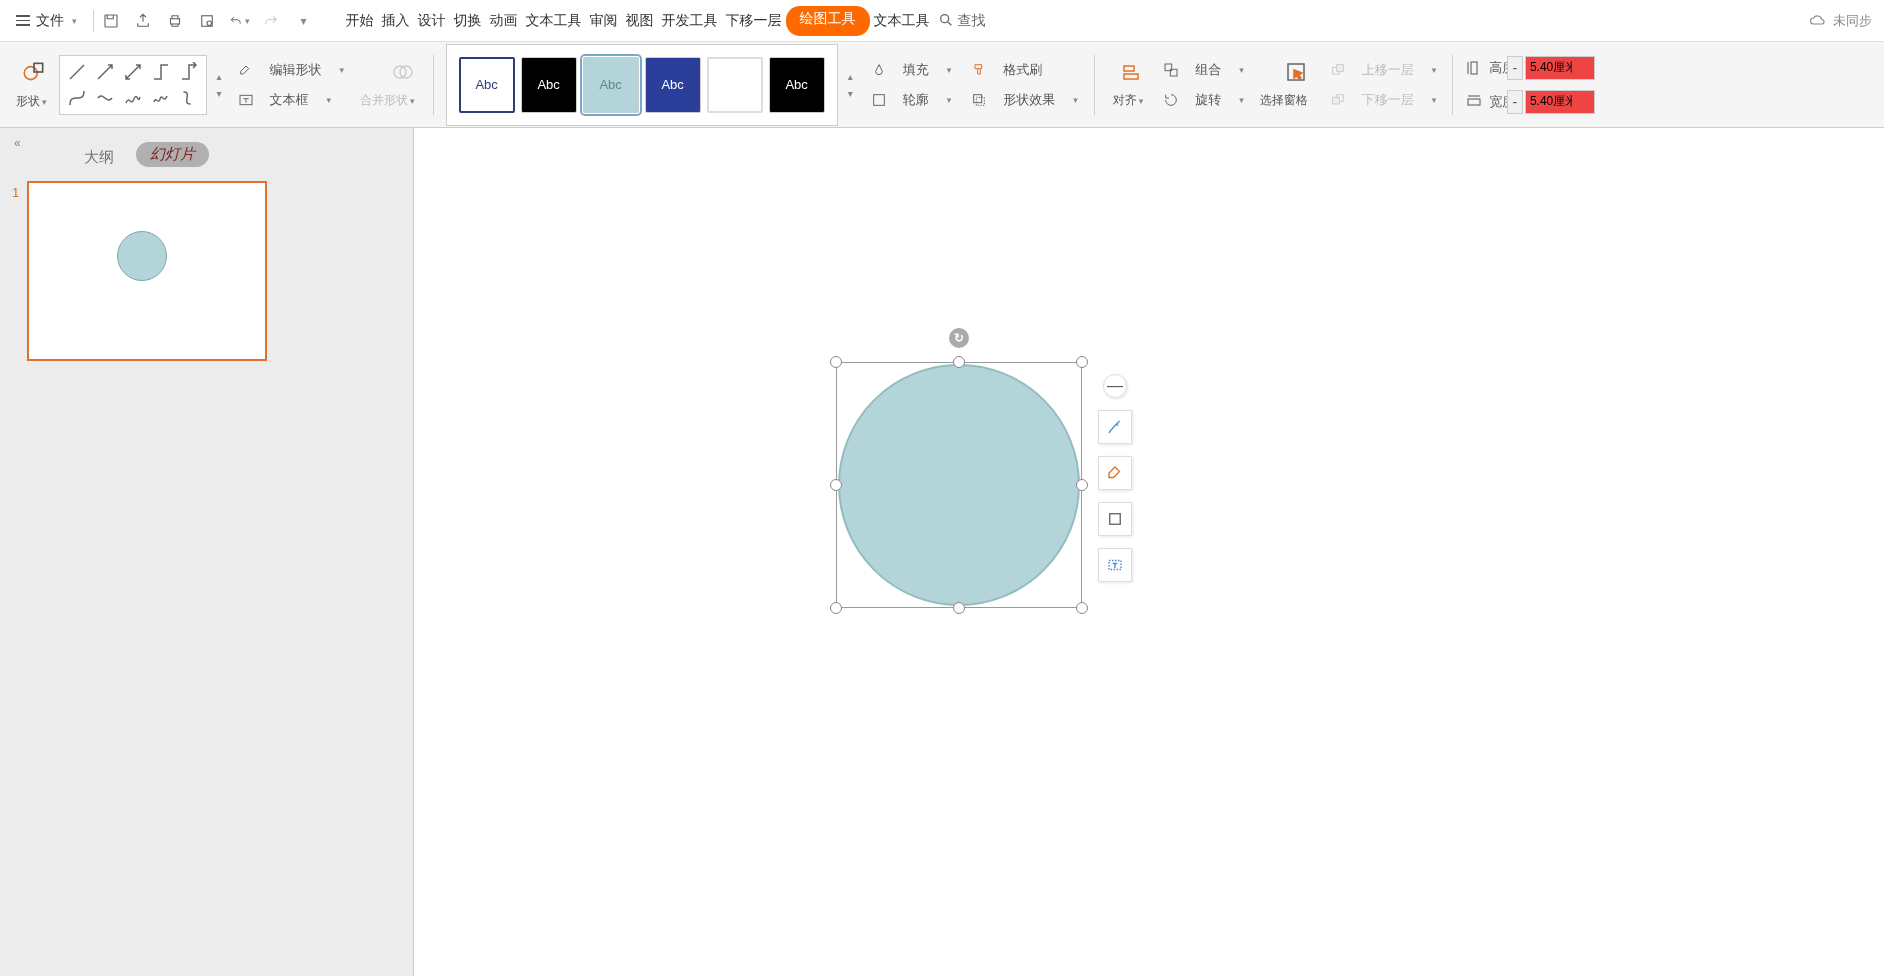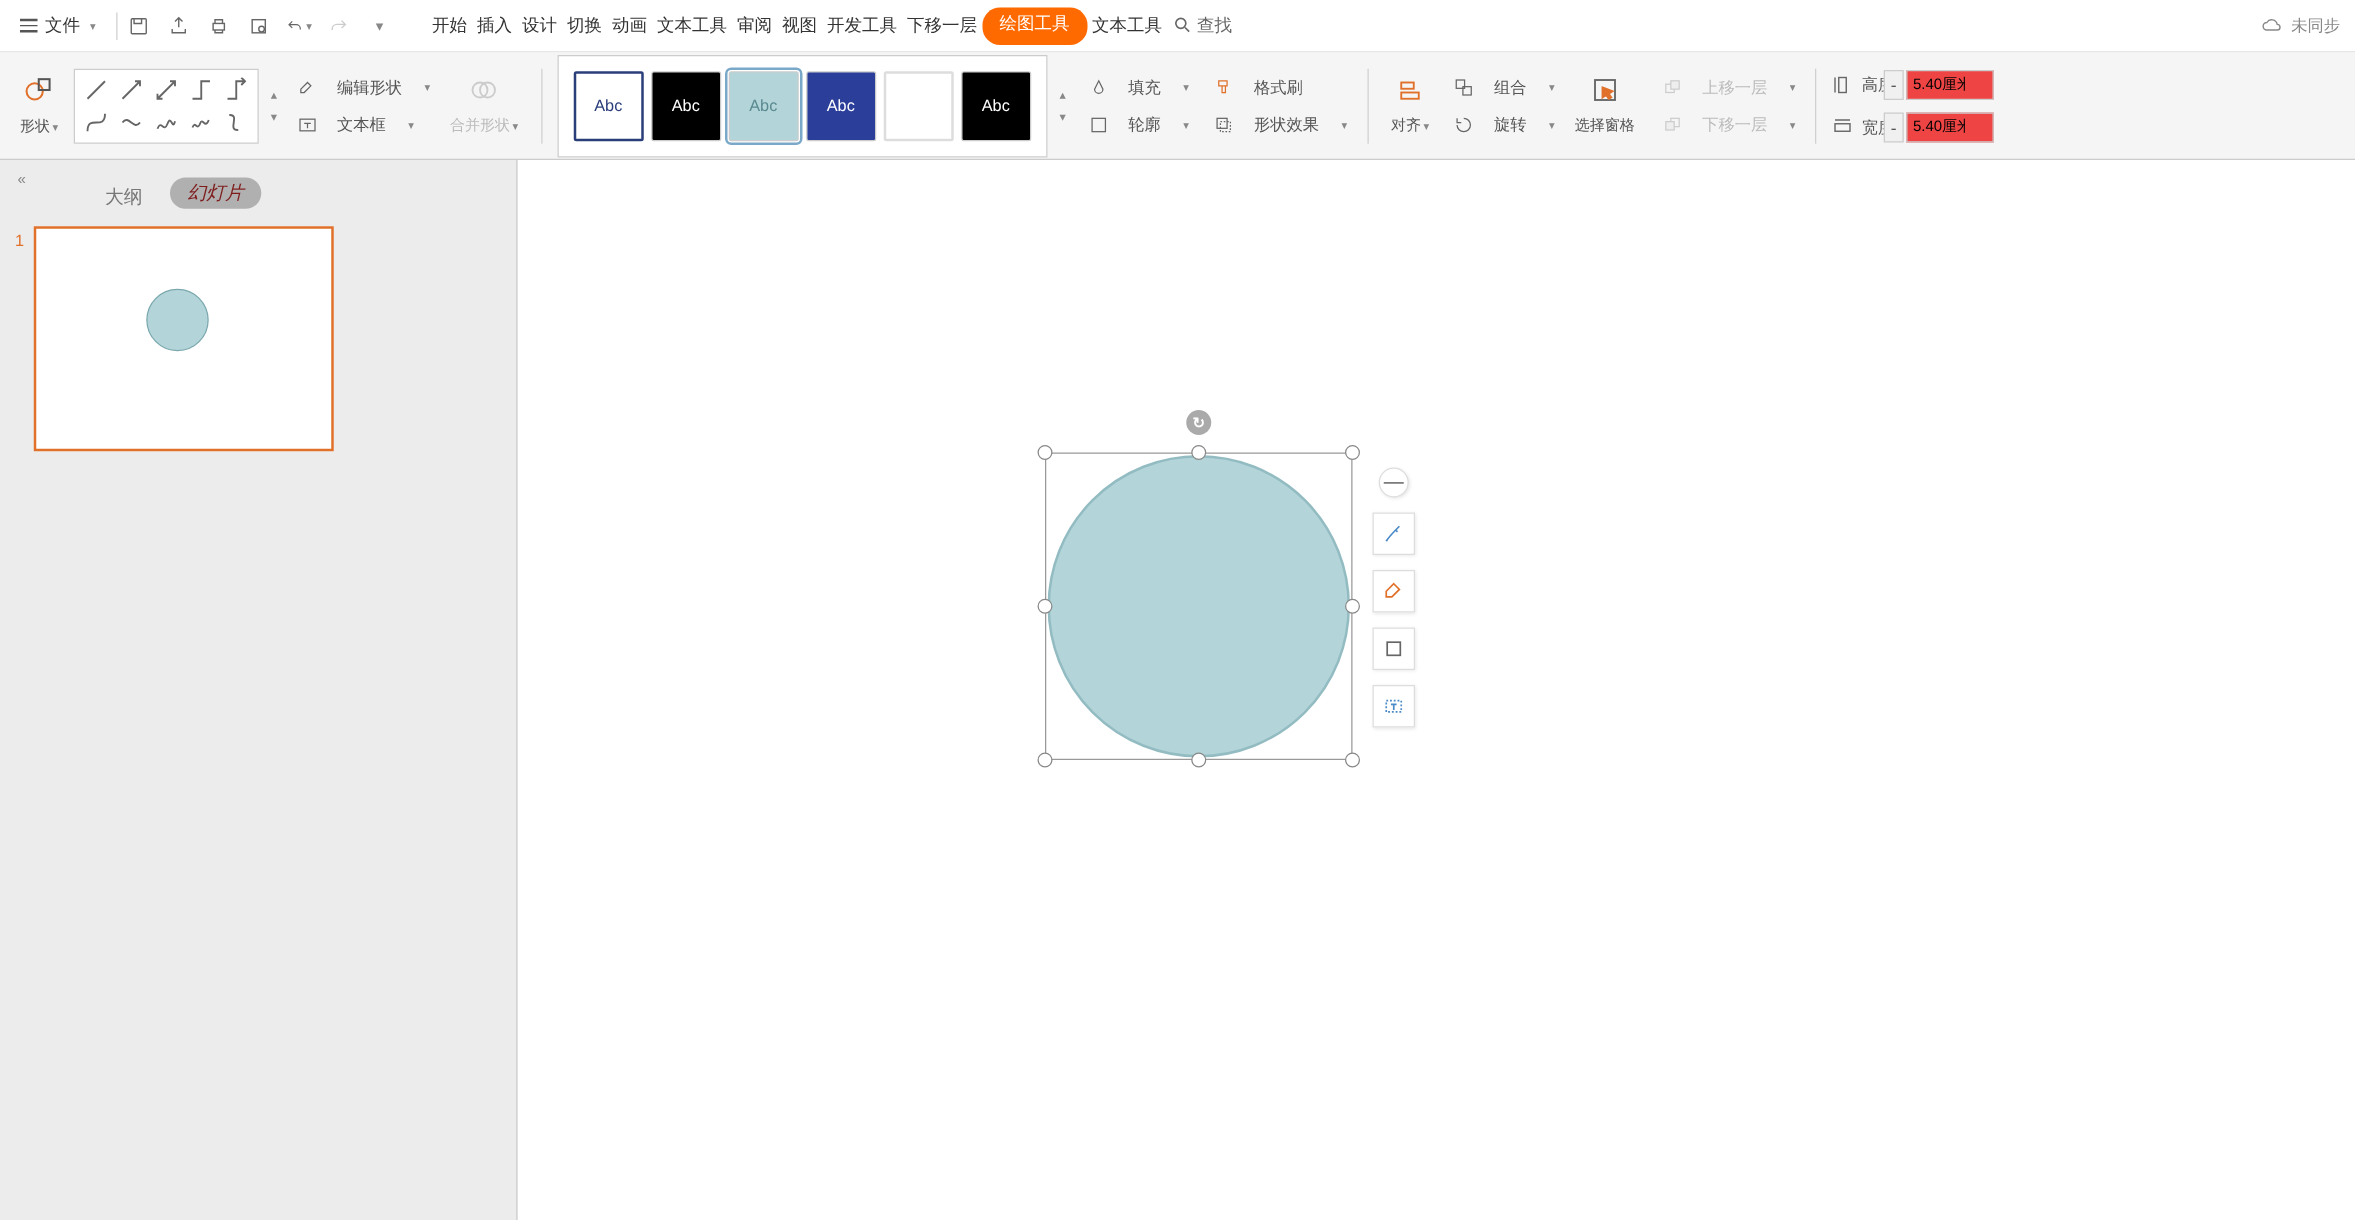--- a/index.html
+++ b/index.html
@@ -16,21 +16,21 @@
     .qa-icon svg { width: 18px; height: 18px; }
     .menu-tabs { display: flex; margin-left: 28px; }
     .menu-tab { padding: 6px 4px; cursor: pointer; color: #333; }
     .menu-tab.active { background: #ff6a00; color: #fff; padding: 4px 14px; border-radius: 14px; }
     .sync-status { margin-left: auto; display: flex; align-items: center; gap: 6px; color: #888; font-size: 13px; }
     
     
     .ribbon { height: 86px; background: #f5f5f5; border-bottom: 1px solid #ccc; display: flex; align-items: center; padding: 6px 10px; gap: 6px; }
     .ribbon-sep { width: 1px; height: 60px; background: #d0d0d0; margin: 0 6px; }
     
-    .shape-btn { display: flex; flex-direction: column; align-items: center; gap: 2px; padding: 4px 6px; cursor: pointer; font-size: 12px; color: #555; }
+    .shape-btn { display: flex; flex-direction: column; align-items: flex-end; gap: 2px; padding: 4px 6px; cursor: pointer; font-size: 12px; color: #555; }
     .shape-btn .icon-area { font-size: 22px; }
     .dropdown-arrow { font-size: 9px; color: #888; margin-left: 2px; }
     
     .line-grid { display: grid; grid-template-columns: repeat(5, 26px); grid-template-rows: repeat(2, 24px); gap: 2px; border: 1px solid #ccc; padding: 4px; background: #fff; }
     .line-grid div { display: flex; align-items: center; justify-content: center; color: #555; }
     .line-grid svg { width: 20px; height: 20px; stroke: #666; fill: none; stroke-width: 1.5; }
     
     .small-btn { display: flex; align-items: center; gap: 16px; font-size: 13px; color: #555; padding: 3px 4px; cursor: pointer; }
     .small-btn.disabled { color: #bbb; }
     .small-btn svg { width: 16px; height: 16px; }

